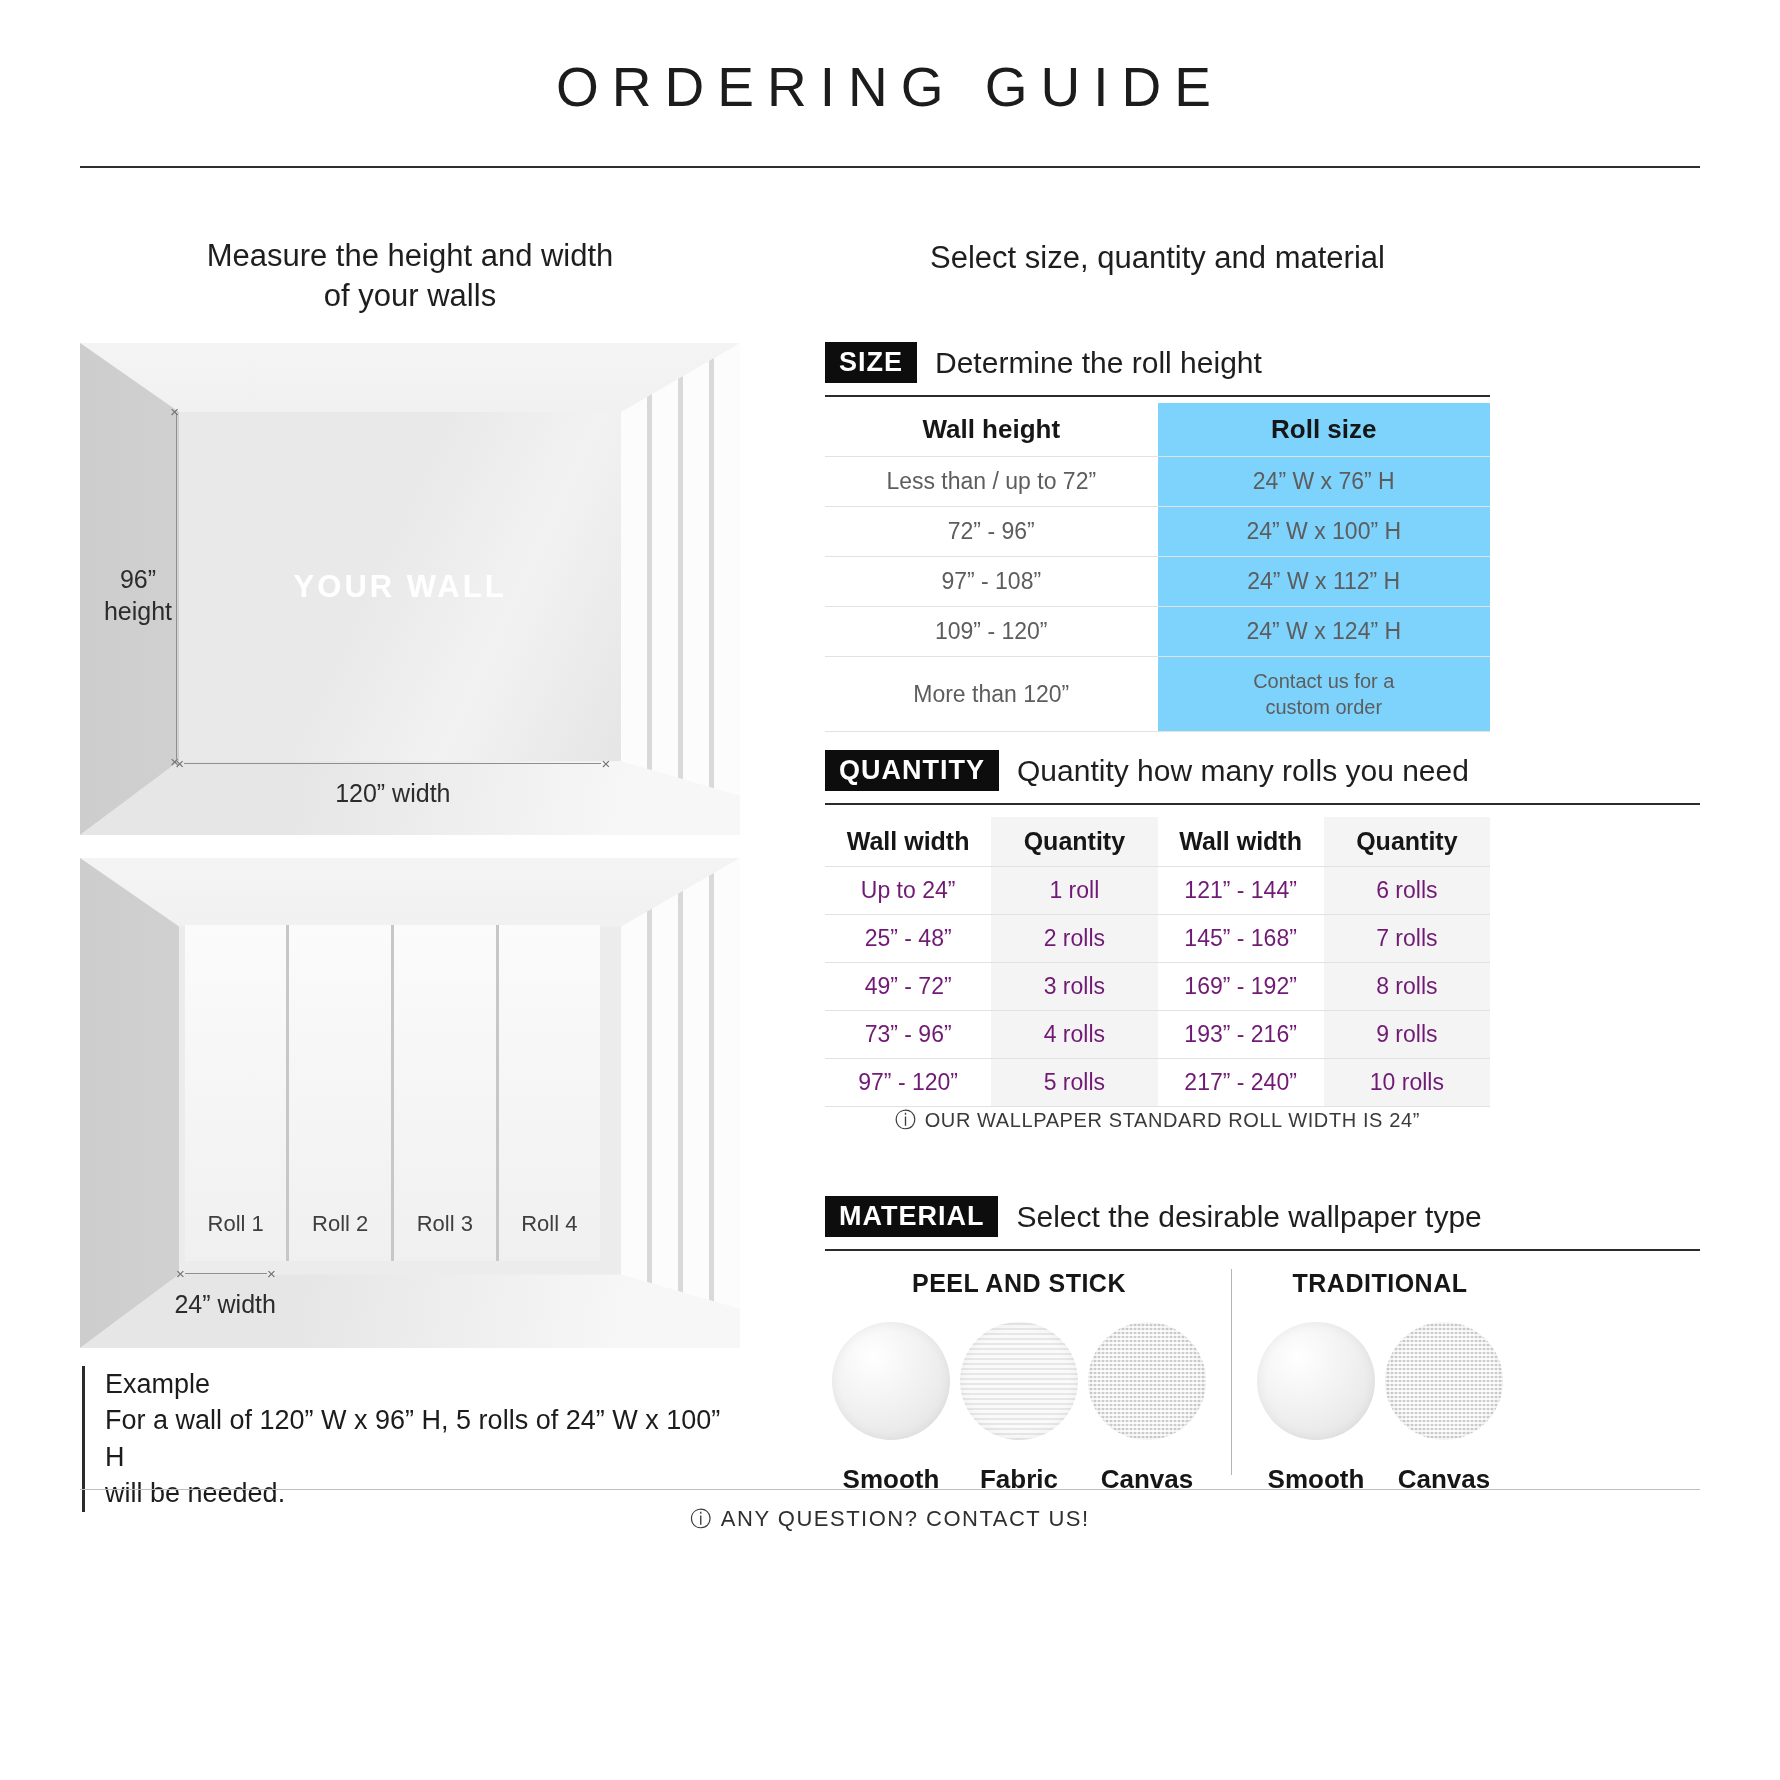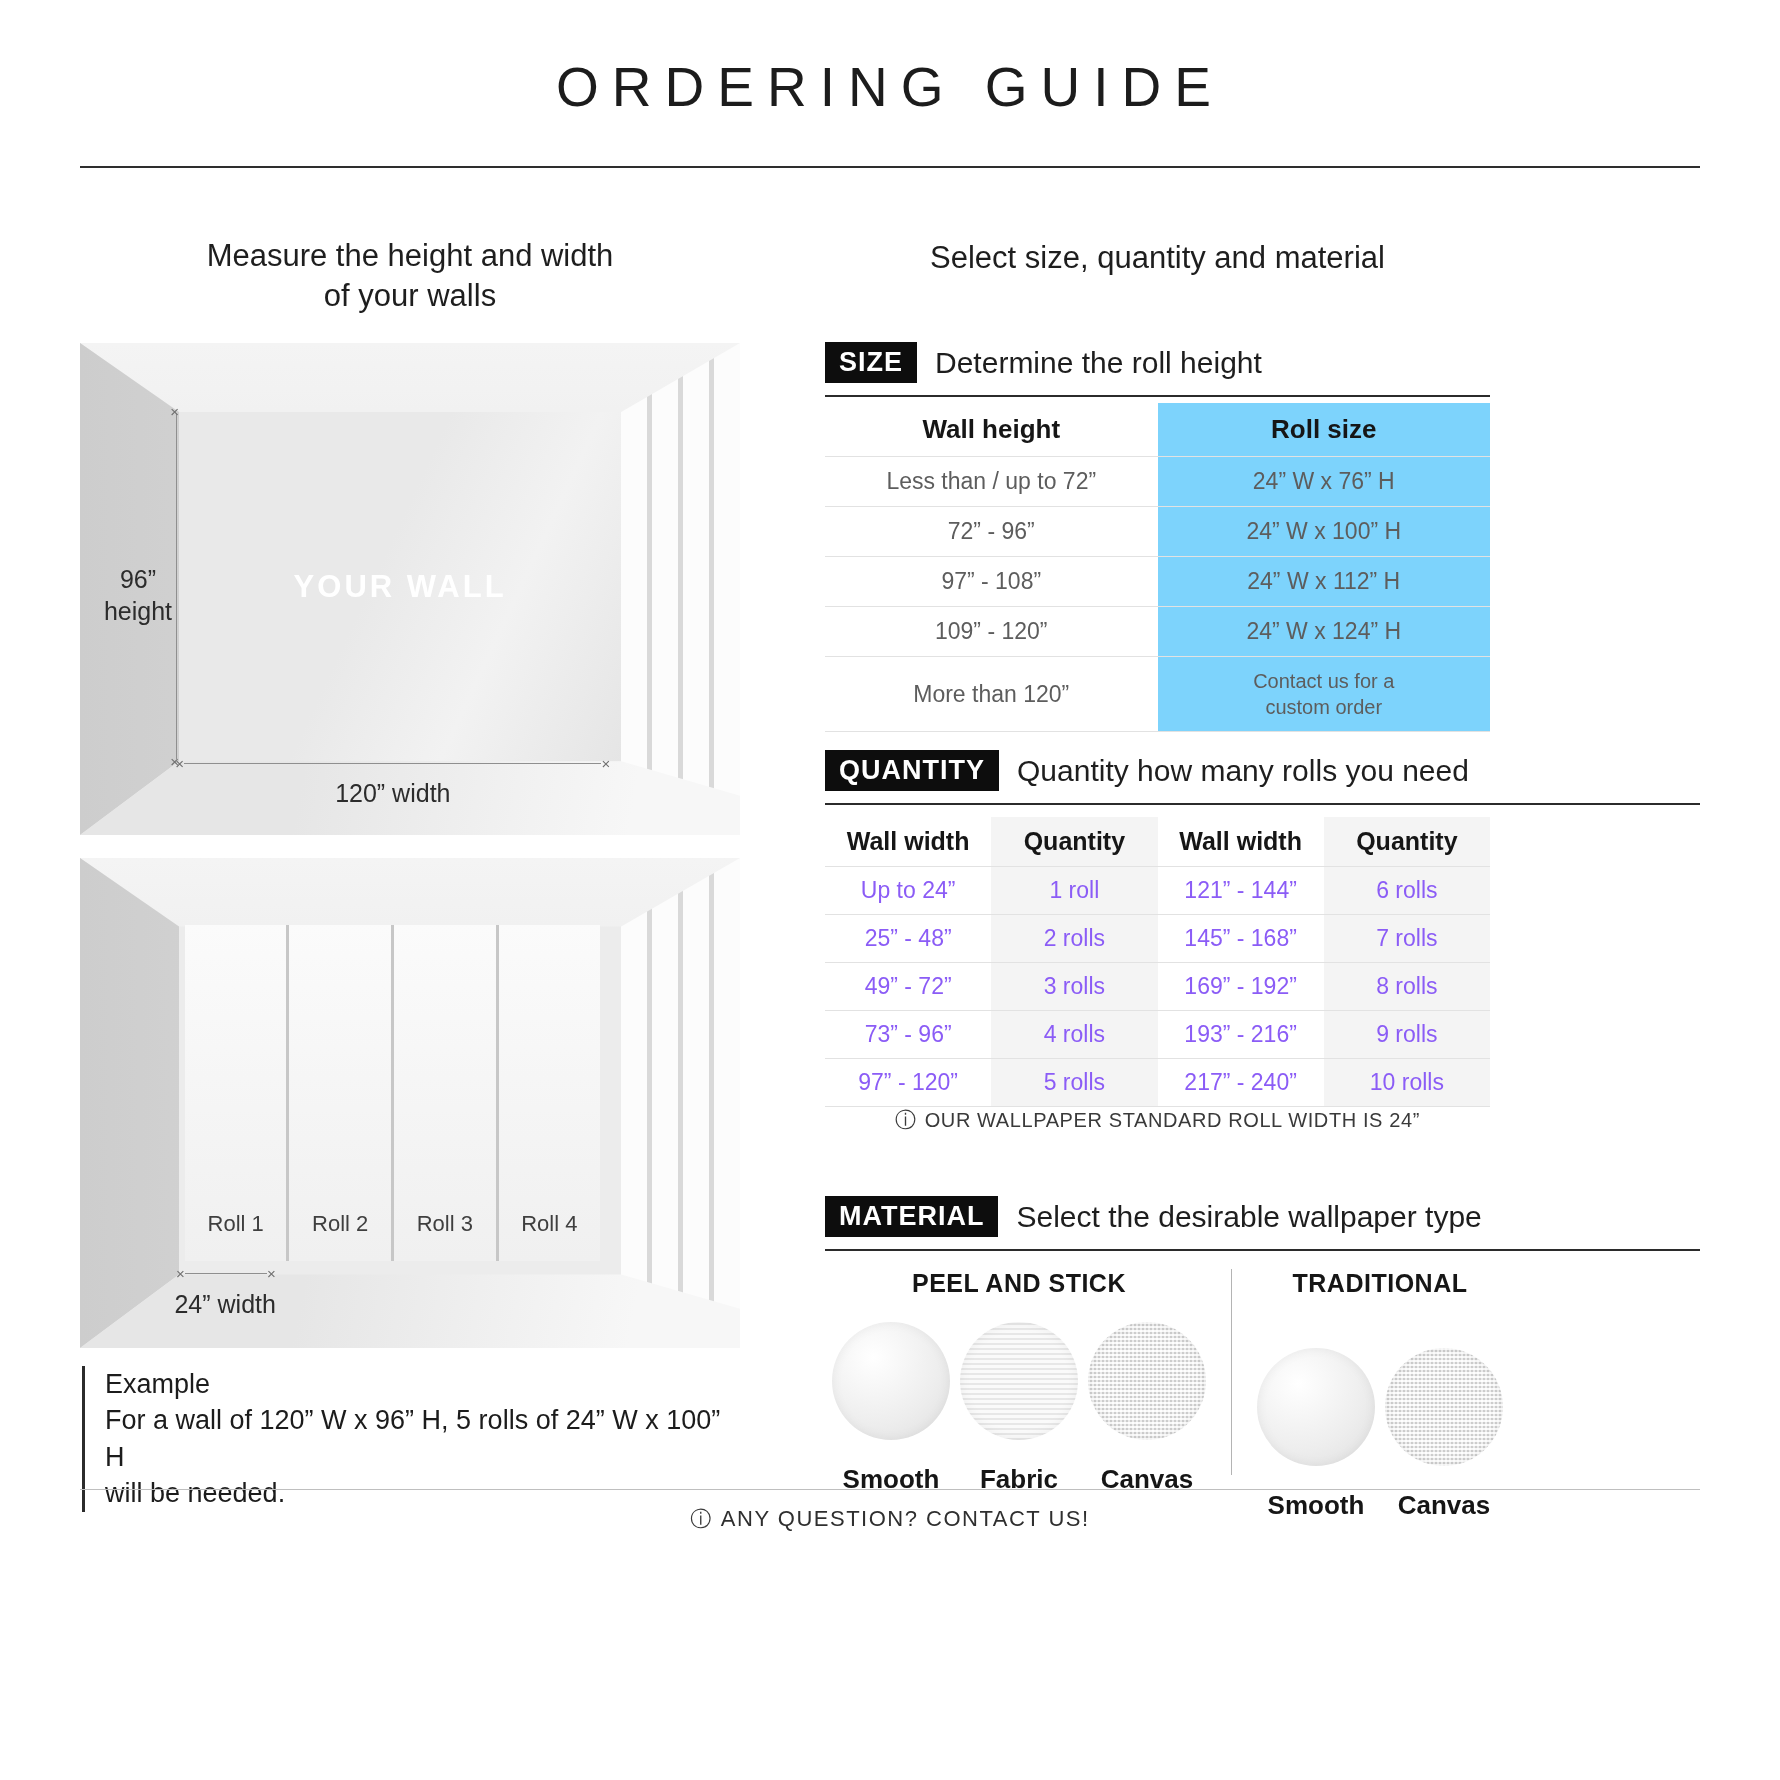--- a/index.html
+++ b/index.html
@@ -78,32 +78,32 @@
   .st-row { display:flex; border-bottom:1px solid #e2e2e2; align-items:stretch; }
   .st-c1, .st-c2 { width:50%; text-align:center; padding:11px 6px;
                    display:flex; align-items:center; justify-content:center; }
   .st-c2 { background:#7dd3fc; }
   .st-head-cell { font-weight:700; font-size:26px; color:#161616; }
   .st-val { font-size:23px; color:#5d5d5d; }
   .st-small span { display:inline-block; max-width:200px; font-size:20px; line-height:1.3; }
 
   .qty-table { width:665px; margin-top:12px; }
   .qt-row { display:flex; border-bottom:1px solid #e2e2e2; }
-  .qt-c { width:25%; text-align:center; padding:10px 4px; font-size:23px; color:#8b5cf6; }
+  .qt-c { width:25%; text-align:center; padding:10px 4px; font-size:23px; color:#701a75; }
   .qt-c.shade { background:#f4f4f4; }
   .qt-head .qt-c { font-weight:700; font-size:25px; color:#161616; }
 
   .roll-note { position:absolute; top:1106px; left:825px; width:665px; text-align:center;
                font-size:20px; letter-spacing:0.6px; color:#3a3a3a; }
   .info-glyph { font-size:21px; margin-right:8px; color:#3a3a3a; }
 
   .mat-body { display:flex; margin-top:18px; align-items:flex-start; }
   .mat-group { display:flex; flex-direction:column; align-items:center; }
   .mat-peel { flex:0 0 388px; }
-  .mat-trad { flex:0 0 254px;gap:26px; }
+  .mat-trad { flex:0 0 254px; }
   .mat-title { font-weight:700; font-size:25px; letter-spacing:0.5px; color:#161616; margin-bottom:24px; }
   .mat-div { width:1px; background:#b4b4b4; height:206px; margin:0 21px 0 18px; }
   .swatch-row { display:flex; gap:10px; }
   .swatch-item { display:flex; flex-direction:column; align-items:center; width:118px; }
   .swatch { width:118px; height:118px; border-radius:50%;
             box-shadow: inset 0 0 12px rgba(0,0,0,0.06); }
   .tex-smooth { background:radial-gradient(circle at 35% 30%, #ffffff 0%, #ededed 60%, #dedede 100%); }
   .tex-fabric { background-color:#f1f1f1;
     background-image:repeating-linear-gradient(0deg,#e7e7e7 0 2px,#fafafa 2px 5px),
                      repeating-linear-gradient(90deg,rgba(0,0,0,0.03) 0 1px,transparent 1px 4px); }

